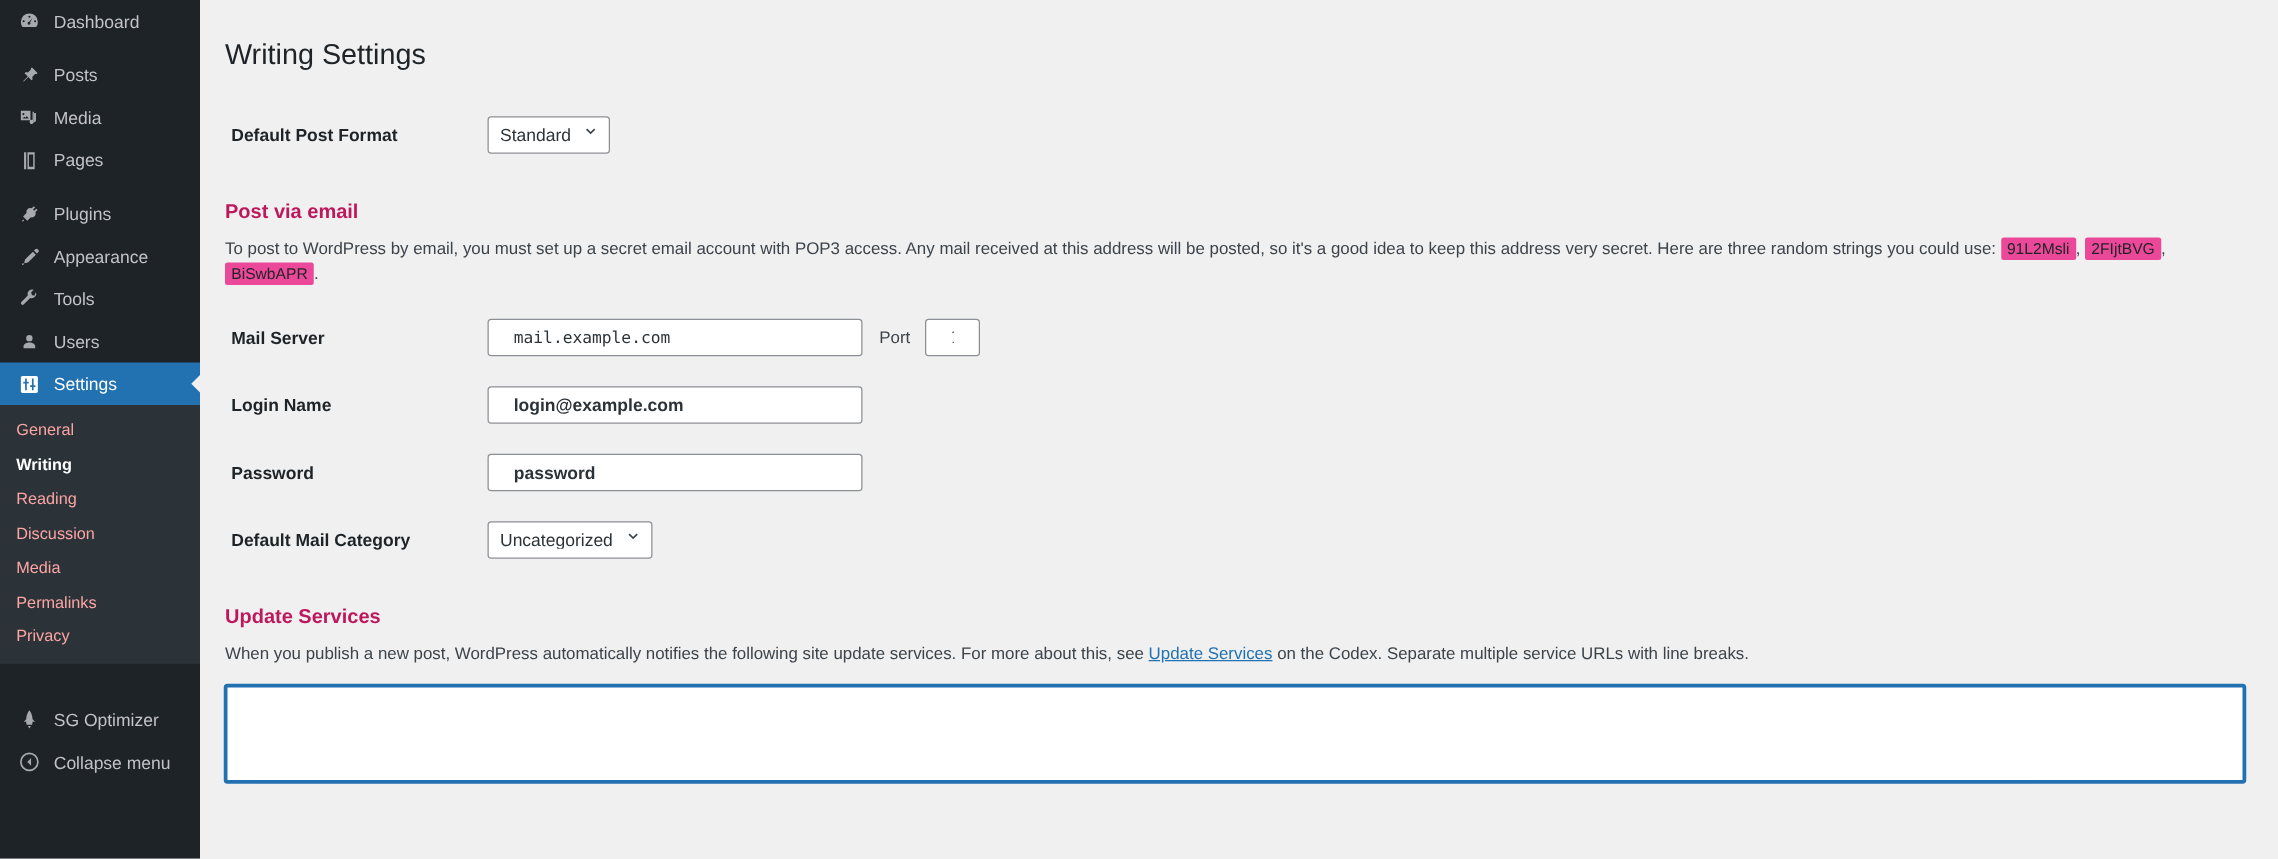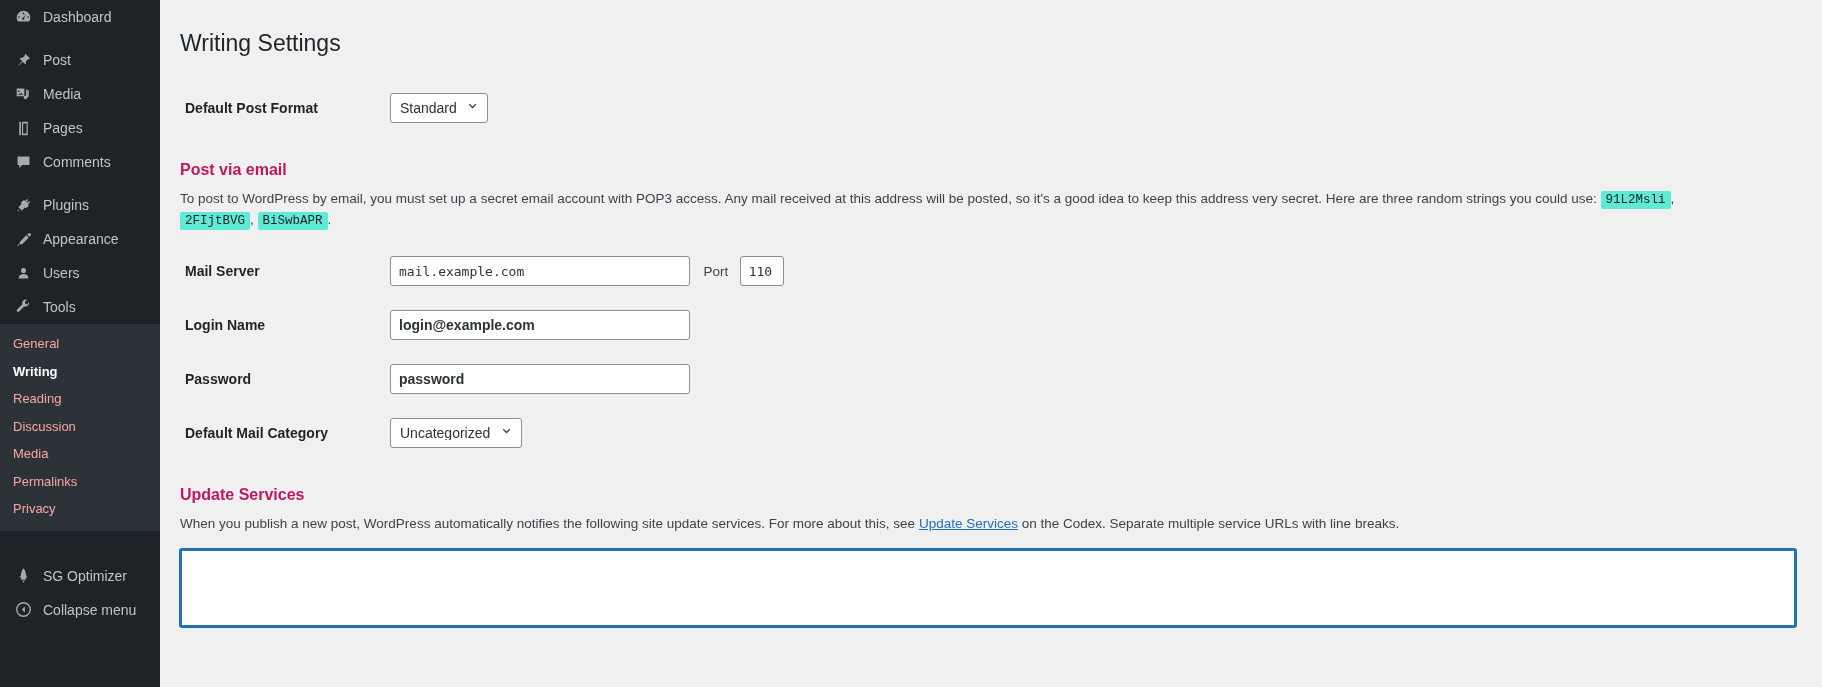--- a/index.html
+++ b/index.html
@@ -93,23 +93,23 @@
   }
   p.desc {
     font-size: 13.5px;
     line-height: 1.5;
     color: #3c434a;
     margin: 8px 0 14px 0;
     max-width: 1560px;
   }
   p.desc a { color: #2271b1; text-decoration: underline; }
   code.rand {
-    font-family: Liberation Mono, monospace;
+    font-family: Liberation Sans, sans-serif;
     font-size: 12.5px;
-    background: #5eead4;
+    background: #ec4899;
     padding: 2px 5px;
     border-radius: 2px;
     color: #1d2327;
   }
 
   table.form-table { border-collapse: collapse; width: 1000px; }
   table.form-table th {
     width: 200px;
     text-align: left;
     font-size: 14px;
@@ -144,21 +144,21 @@
     color: #3c434a;
   }
 
   input.wp-text {
     font-family: "DejaVu Sans Mono", monospace;
     font-size: 13px;
     color: #2c3338;
     background: #fff;
     border: 1px solid #8c8f94;
     border-radius: 3px;
-    padding: 4px 8px;
+    padding: 4px 20px;
     height: 30px;
   }
   input.wp-text.sans {
     font-family: "Liberation Sans", sans-serif;
     font-size: 14px;
     font-weight: bold;
   }
   .mail-server { width: 300px; }
   .port-label { font-size: 13.5px; color: #3c434a; margin: 0 7px 0 9px; }
   .port-input { width: 44px; text-align: left; }
@@ -200,49 +200,41 @@
       </div>
 
       <div class="menu-sep"></div>
 
       <div class="menu-item">
         <span class="mi-icon">
           <svg width="17" height="17" viewBox="0 0 20 20" fill="currentColor">
               <path d="M12.5 2.3l5.2 5.2-1.1 1.1-1-.3-2.9 2.9.4 2.1-1.1 1.1-3-3-4 4-.9.4.4-1 4-4-3-3 1.1-1.1 2.1.4L11.6 4l-.3-1z"></path>
             </svg>
         </span>
-        <span class="mi-label">Post</span>
+        <span class="mi-label">Posts</span>
       </div>
 
       <div class="menu-item">
         <span class="mi-icon">
           <svg width="17" height="17" viewBox="0 0 20 20" fill="currentColor">
               <path d="M2 3h9v9H2V3zm1.6 7.4h5.8L7.6 7.9 6.3 9.6 5.2 8.6l-1.6 1.8zM4.4 5.2a1 1 0 100 2 1 1 0 000-2zM13 4h1.2v9.5c0 1.2-.9 2.1-2 2.1s-2-.9-2-2 .9-2 2-2c.3 0 .6.1.8.2V6.6H13V4zm1.9 1.1h1.3v6.8c0 1.1-.8 1.9-1.8 1.9V5.1z"></path>
             </svg>
         </span>
         <span class="mi-label">Media</span>
       </div>
 
       <div class="menu-item">
         <span class="mi-icon">
           <svg width="17" height="17" viewBox="0 0 20 20" fill="currentColor">
               <path d="M5 2h2v16H5V2zm3.2 0H15v16H8.2V2zm1.4 2.2v11.6H13.6V4.2H9.6z"></path>
             </svg>
         </span>
         <span class="mi-label">Pages</span>
       </div>
 
-      <div class="menu-item">
-        <span class="mi-icon">
-          <svg width="17" height="17" viewBox="0 0 20 20" fill="currentColor">
-              <path d="M3 3h14v10H8.5L5 16.5V13H3V3z"></path>
-            </svg>
-        </span>
-        <span class="mi-label">Comments</span>
-      </div>
 
       <div class="menu-sep"></div>
 
       <div class="menu-item">
         <span class="mi-icon">
           <svg width="17" height="17" viewBox="0 0 20 20" fill="currentColor">
               <path d="M14.2 2.3l1.2 1.2-2 2 1.1 1.1 2-2 1.2 1.2-2 2a3.6 3.6 0 01-4.3 4.9L8 15.9 4.1 12l3.2-3.4a3.6 3.6 0 014.9-4.3l2-2zM3 16.3l1.4-1.4.7.7L3.7 17l-.7-.7z"></path>
             </svg>
         </span>
         <span class="mi-label">Plugins</span>
@@ -253,35 +245,45 @@
           <svg width="17" height="17" viewBox="0 0 20 20" fill="currentColor">
               <path d="M15.6 2.8a2 2 0 012.8 2.8l-1.3 1.3-2.8-2.8 1.3-1.3zm-2.3 2.3l2.8 2.8-7.4 7.4-3.6.8.8-3.6 7.4-7.4zM3.4 16.1l.9-.2.5.5-.2.9-1.6.4.4-1.6z"></path>
             </svg>
         </span>
         <span class="mi-label">Appearance</span>
       </div>
 
       <div class="menu-item">
         <span class="mi-icon">
           <svg width="17" height="17" viewBox="0 0 20 20" fill="currentColor">
+              <path d="M16.2 3.1a4.3 4.3 0 01-5.4 5.6l-6 6a1.6 1.6 0 11-2.3-2.3l6-6a4.3 4.3 0 015.6-5.4l-2.5 2.5.8 2.3 2.3.8 1.5-3.5z"></path>
+            </svg>
+        </span>
+        <span class="mi-label">Tools</span>
+      </div>
+
+      <div class="menu-item">
+        <span class="mi-icon">
+          <svg width="17" height="17" viewBox="0 0 20 20" fill="currentColor">
               <path d="M10 3.5a3 3 0 110 6 3 3 0 010-6zm0 7.2c3 0 5.5 1.6 5.5 3.5v1.8h-11v-1.8c0-1.9 2.5-3.5 5.5-3.5z"></path>
             </svg>
         </span>
         <span class="mi-label">Users</span>
       </div>
 
-      <div class="menu-item">
-        <span class="mi-icon">
-          <svg width="17" height="17" viewBox="0 0 20 20" fill="currentColor">
-              <path d="M16.2 3.1a4.3 4.3 0 01-5.4 5.6l-6 6a1.6 1.6 0 11-2.3-2.3l6-6a4.3 4.3 0 015.6-5.4l-2.5 2.5.8 2.3 2.3.8 1.5-3.5z"></path>
-            </svg>
-        </span>
-        <span class="mi-label">Tools</span>
-      </div>
-
+      <div class="menu-item active">
+        <span class="mi-icon">
+          <svg width="17" height="17" viewBox="0 0 20 20" fill="currentColor">
+              <rect x="2" y="2" width="16" height="16" rx="1.5" fill="#fff"></rect>
+              <path d="M6 4.5v3.1H4.3v1.6H6v6.3h1.6V9.2h1.7V7.6H7.6V4.5H6zm6.4 0v6.3h-1.7v1.6h1.7v3.1H14v-3.1h1.7v-1.6H14V4.5h-1.6z" fill="#2271b1"></path>
+            </svg>
+        </span>
+        <span class="mi-label">Settings</span>
+        <span class="arrow"></span>
+      </div>
 
       <div class="submenu">
         <div class="submenu-item">General</div>
         <div class="submenu-item current">Writing</div>
         <div class="submenu-item">Reading</div>
         <div class="submenu-item">Discussion</div>
         <div class="submenu-item">Media</div>
         <div class="submenu-item">Permalinks</div>
         <div class="submenu-item">Privacy</div>
       </div>

